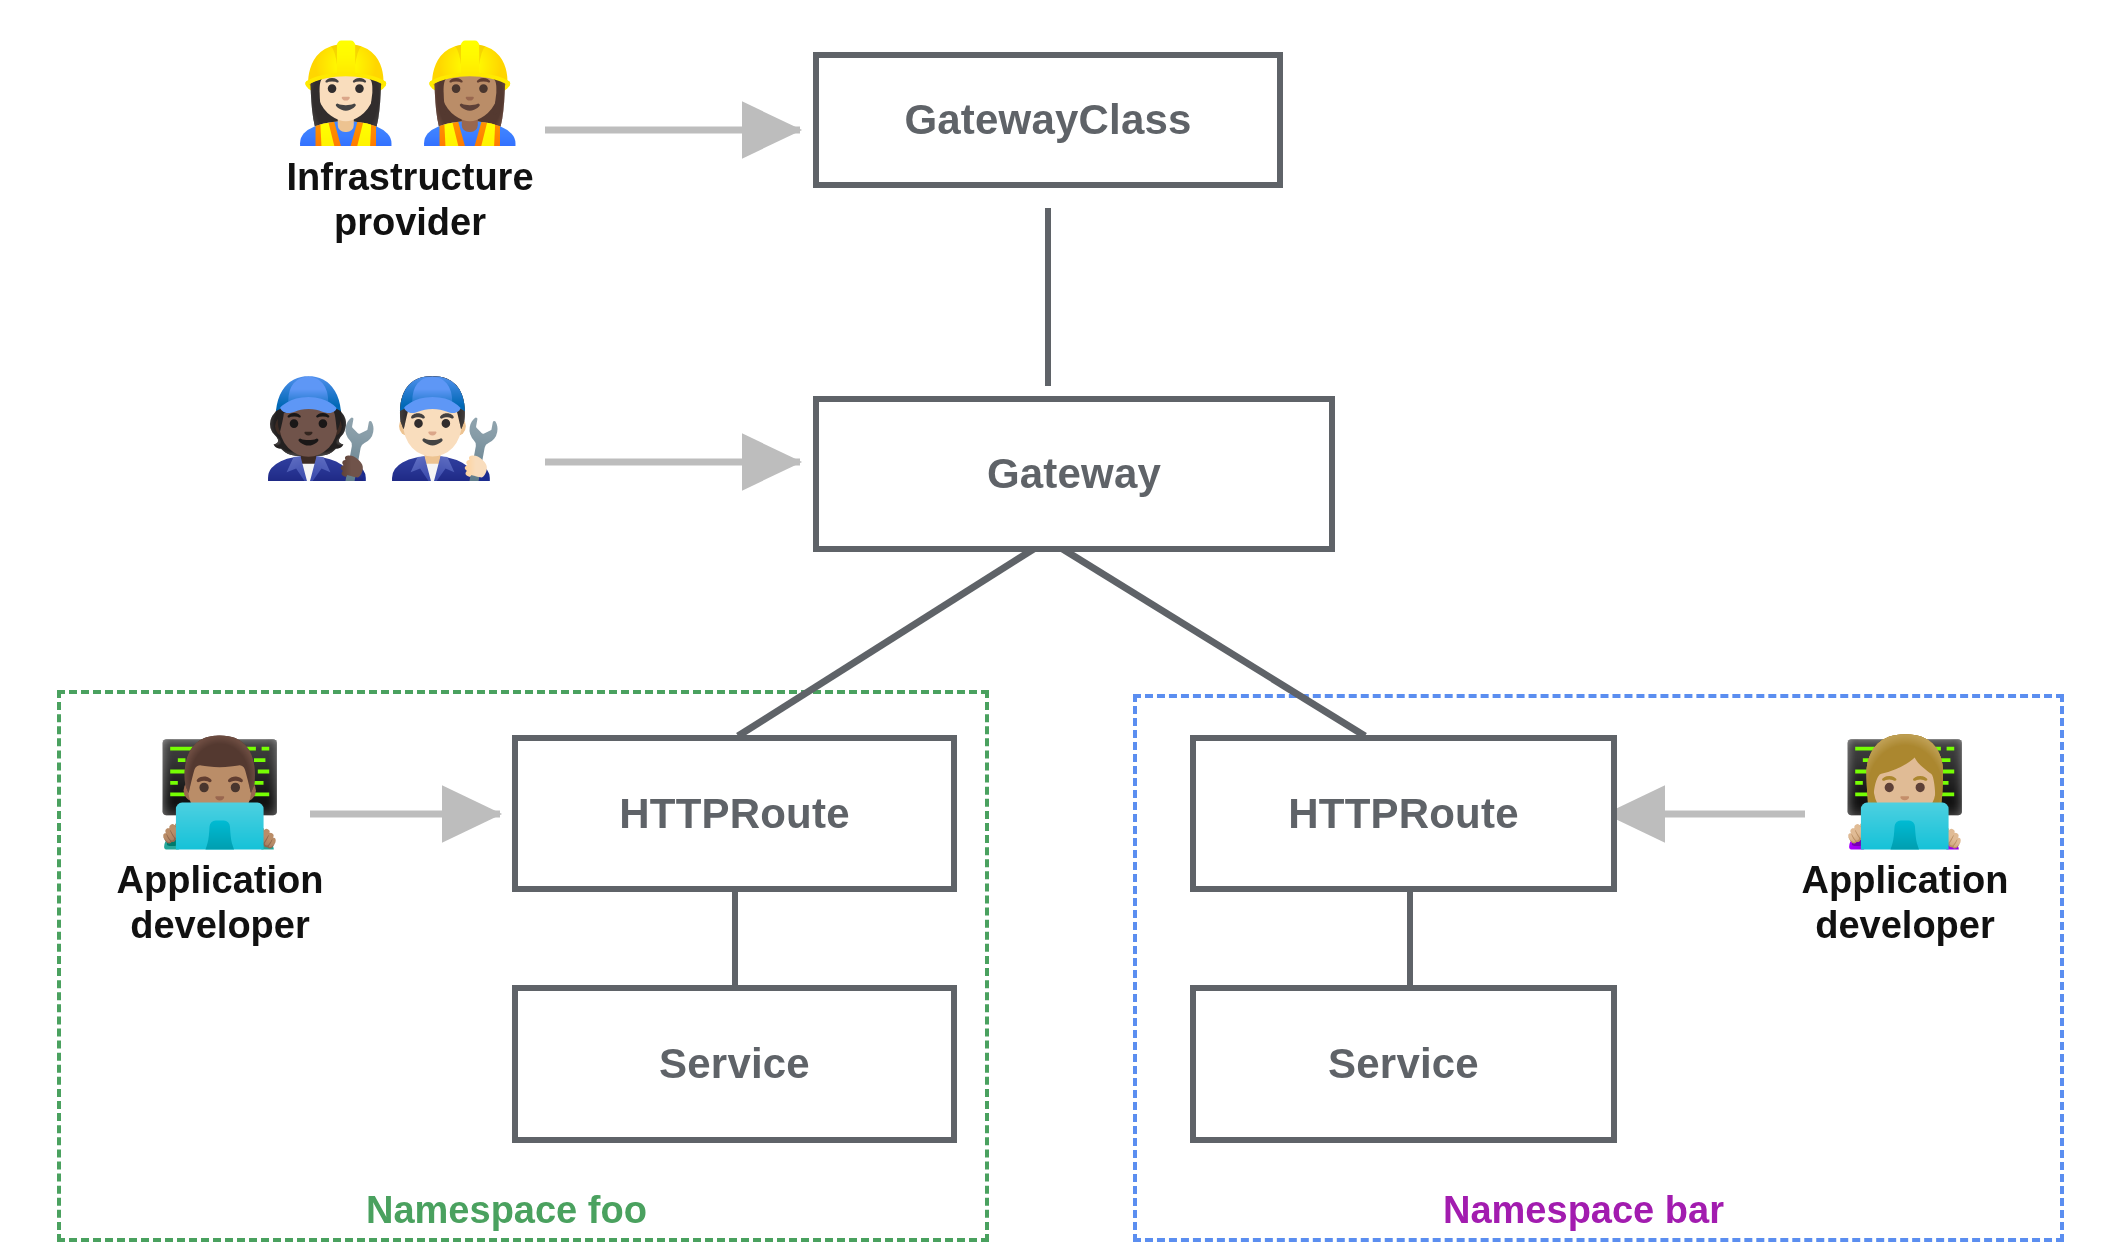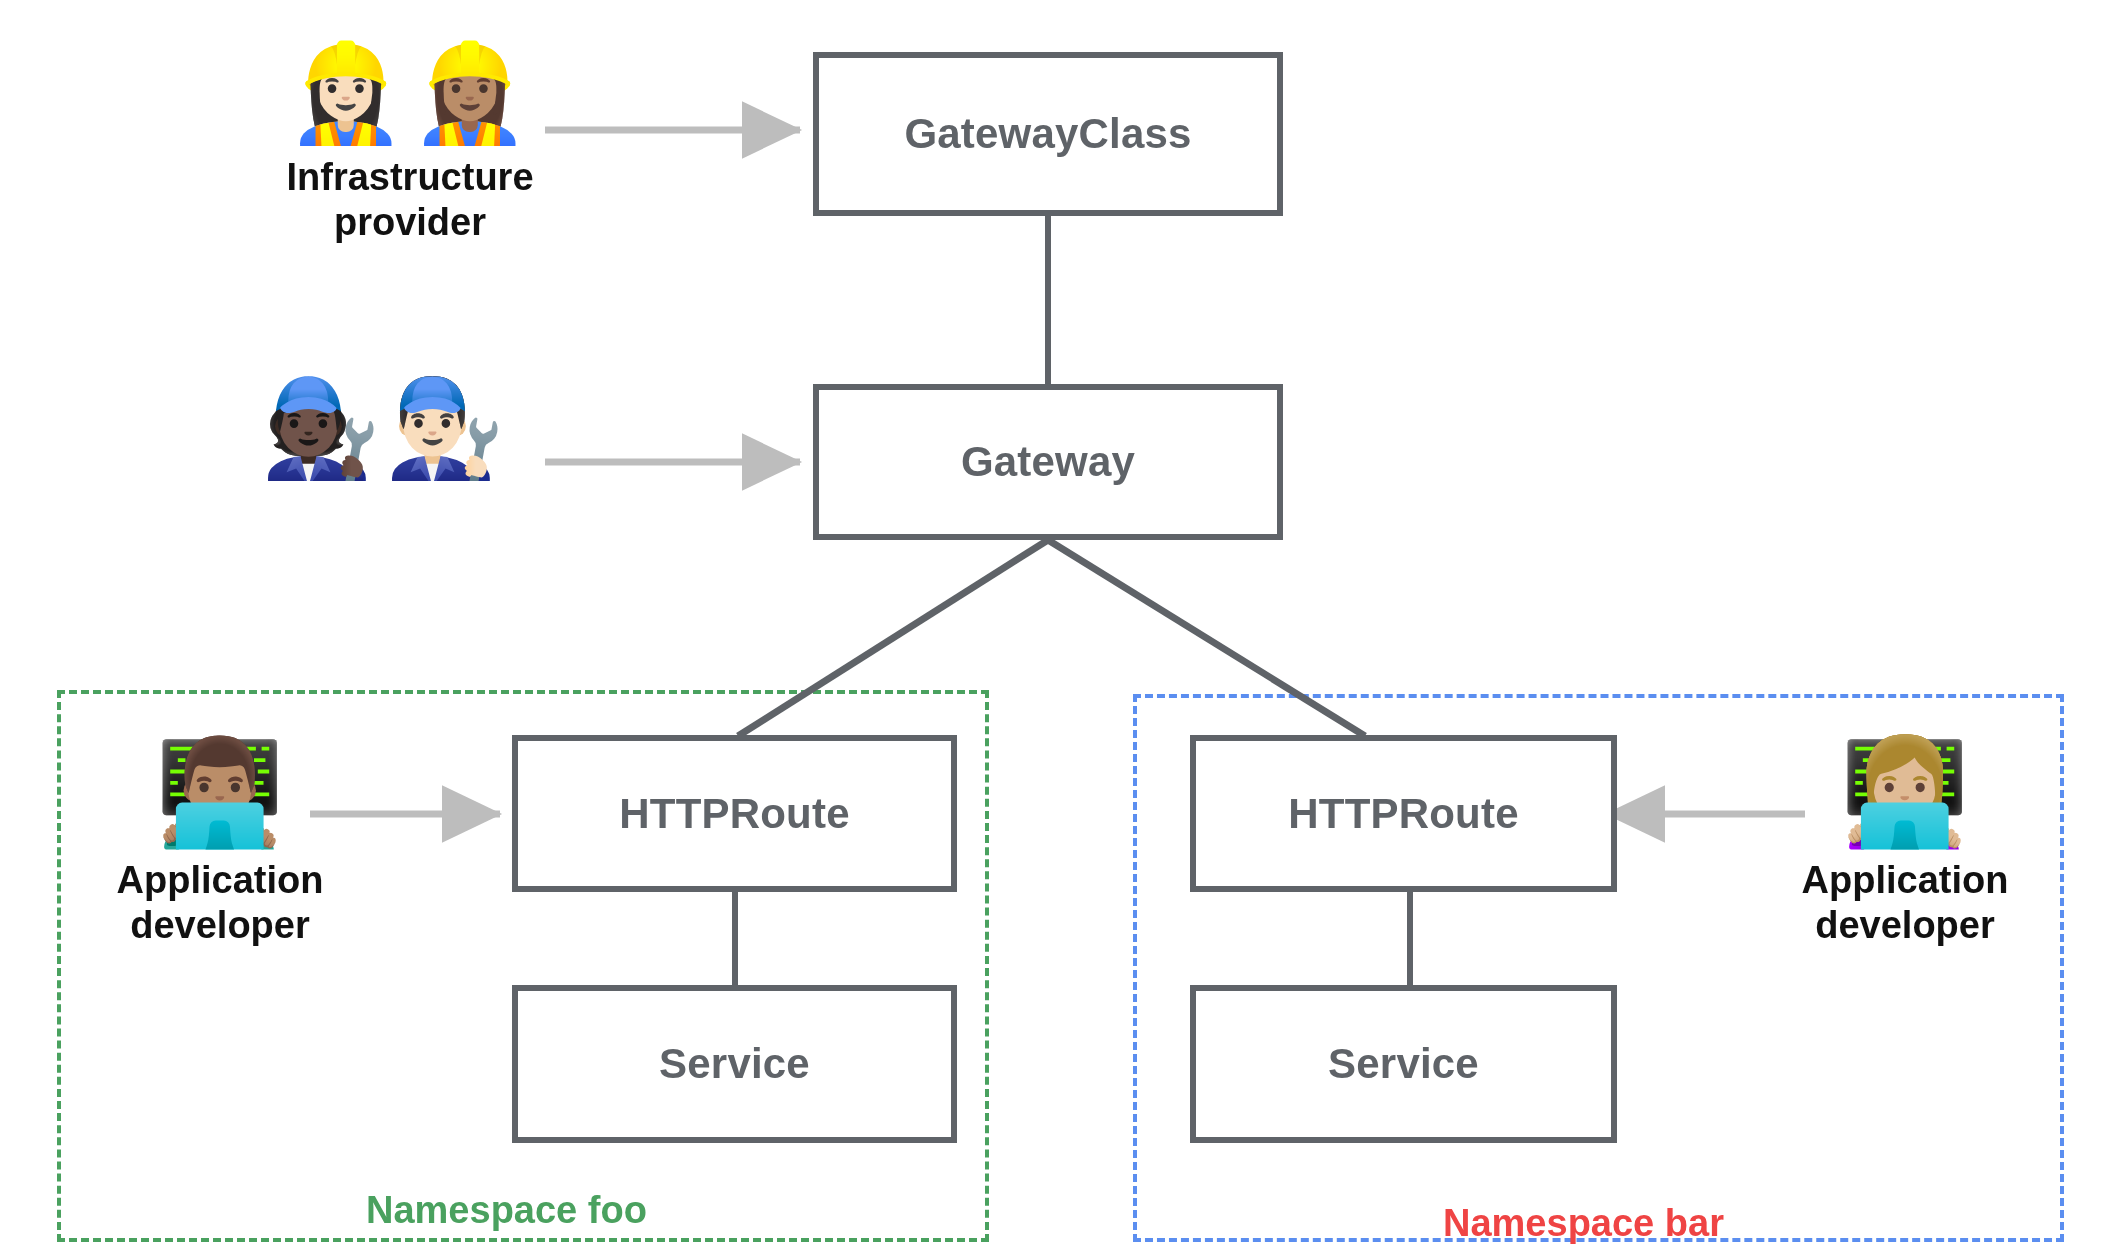--- a/index.html
+++ b/index.html
@@ -81,21 +81,21 @@
   }
   .ns-foo { border-color: #4aa15f; }
   .ns-bar { border-color: #5b8ef0; }
   .ns-label {
     position: absolute;
     font-size: 38px;
     font-weight: 700;
     white-space: nowrap;
   }
   .ns-label-foo { color: #4aa15f; }
-  .ns-label-bar { color: #ef4444; margin-top: 13px; }
+  .ns-label-bar { color: #a21caf; }
 </style>
 </head>
 <body>
 
 <div id="diagram">
 
   <div class="namespace ns-foo" style="left:57px; top:690px; width:932px; height:552px;"></div>
 
   <div class="namespace ns-bar" style="left:1133px; top:694px; width:931px; height:548px;"></div>
 
@@ -118,25 +118,25 @@
 
     <line x1="1048" y1="540" x2="738" y2="736" stroke="#5f6368" stroke-width="7"></line>
 
     <line x1="1048" y1="540" x2="1365" y2="736" stroke="#5f6368" stroke-width="7"></line>
 
     <line x1="735" y1="892" x2="735" y2="986" stroke="#5f6368" stroke-width="6"></line>
 
     <line x1="1410" y1="892" x2="1410" y2="986" stroke="#5f6368" stroke-width="6"></line>
   </svg>
 
-  <div class="res-box" style="left:813px; top:52px; width:470px; height:164px;">
+  <div class="res-box" style="left:813px; top:52px; width:470px; height:136px;">
     <span class="res-label">GatewayClass</span>
   </div>
 
-  <div class="res-box" style="left:813px; top:384px; width:470px; height:156px;">
+  <div class="res-box" style="left:813px; top:396px; width:522px; height:156px;">
     <span class="res-label">Gateway</span>
   </div>
 
   <div class="res-box" style="left:512px; top:735px; width:445px; height:157px;">
     <span class="res-label">HTTPRoute</span>
   </div>
 
   <div class="res-box" style="left:512px; top:985px; width:445px; height:158px;">
     <span class="res-label">Service</span>
   </div>

